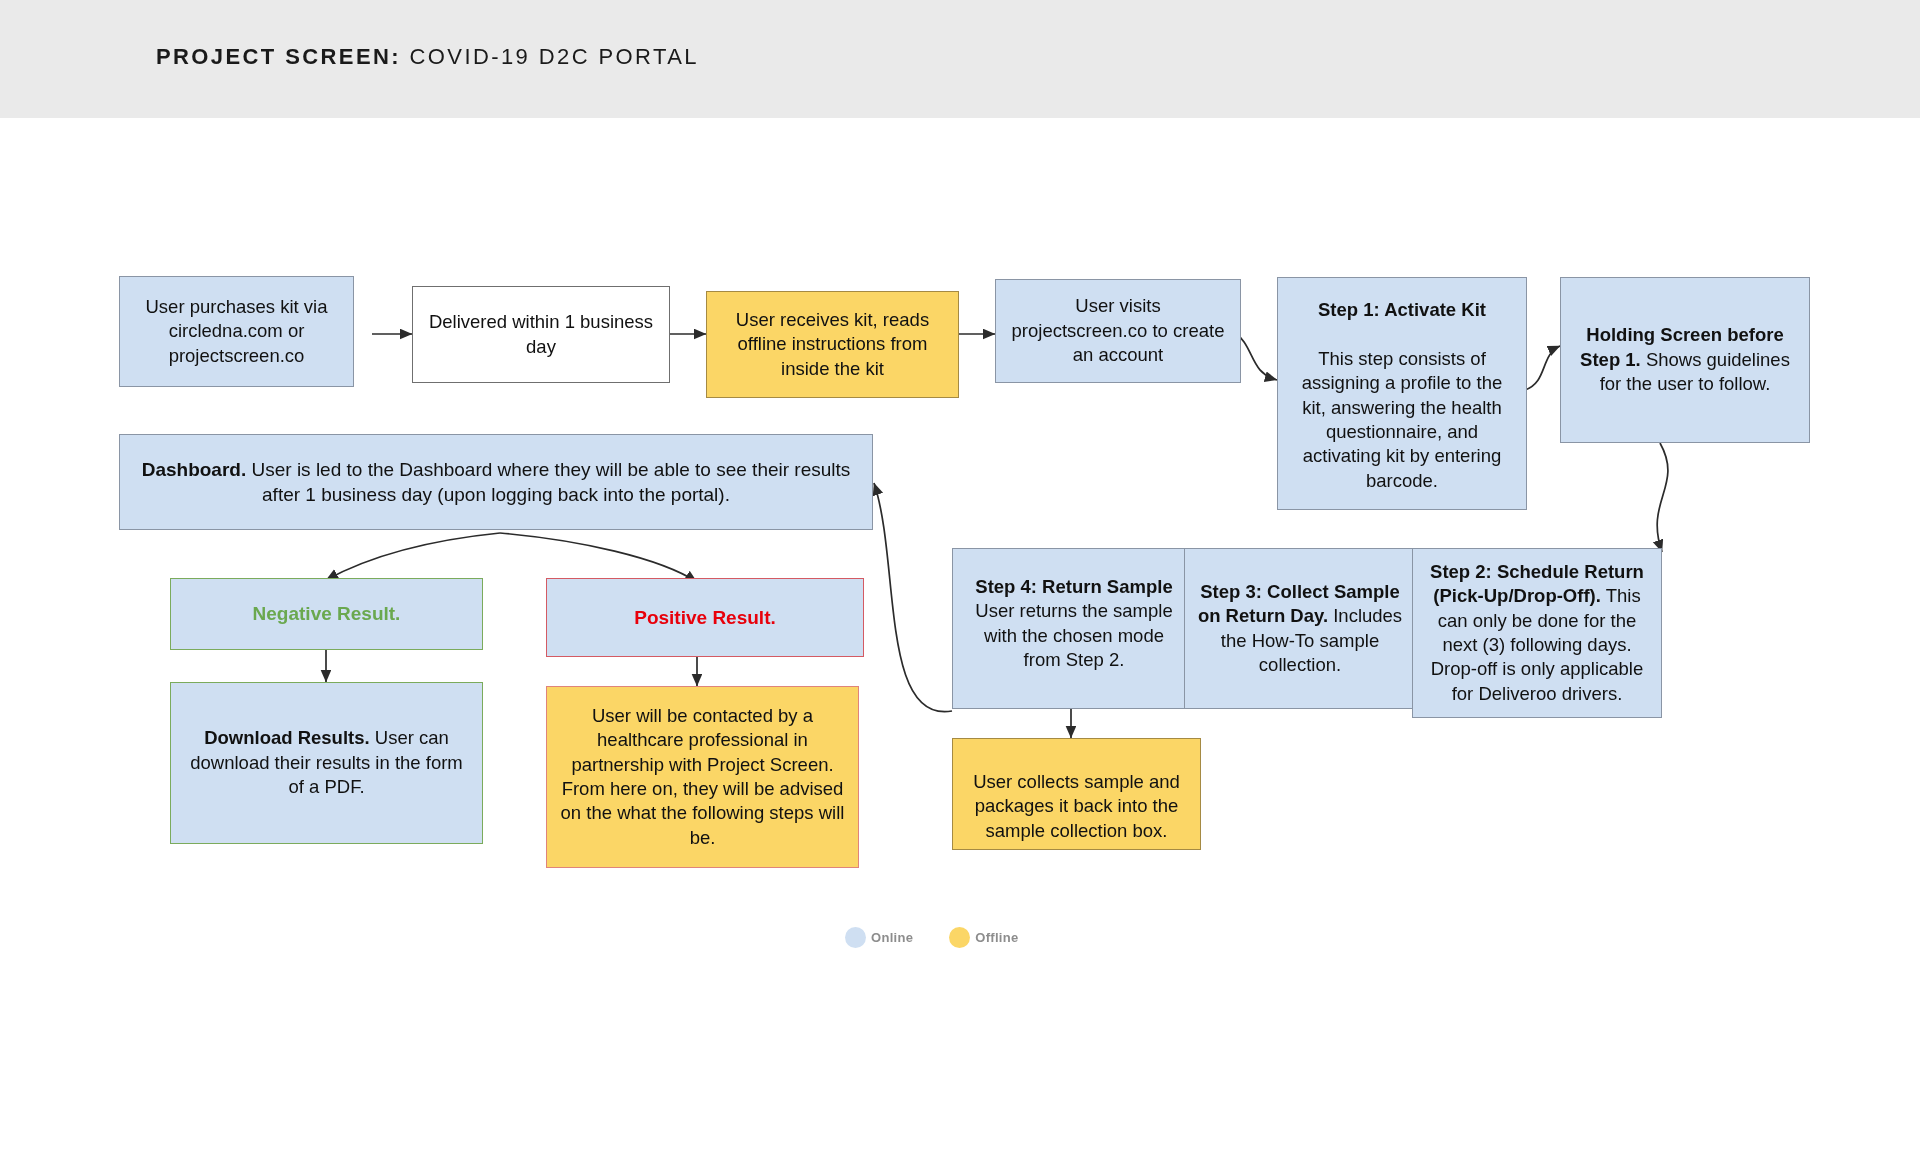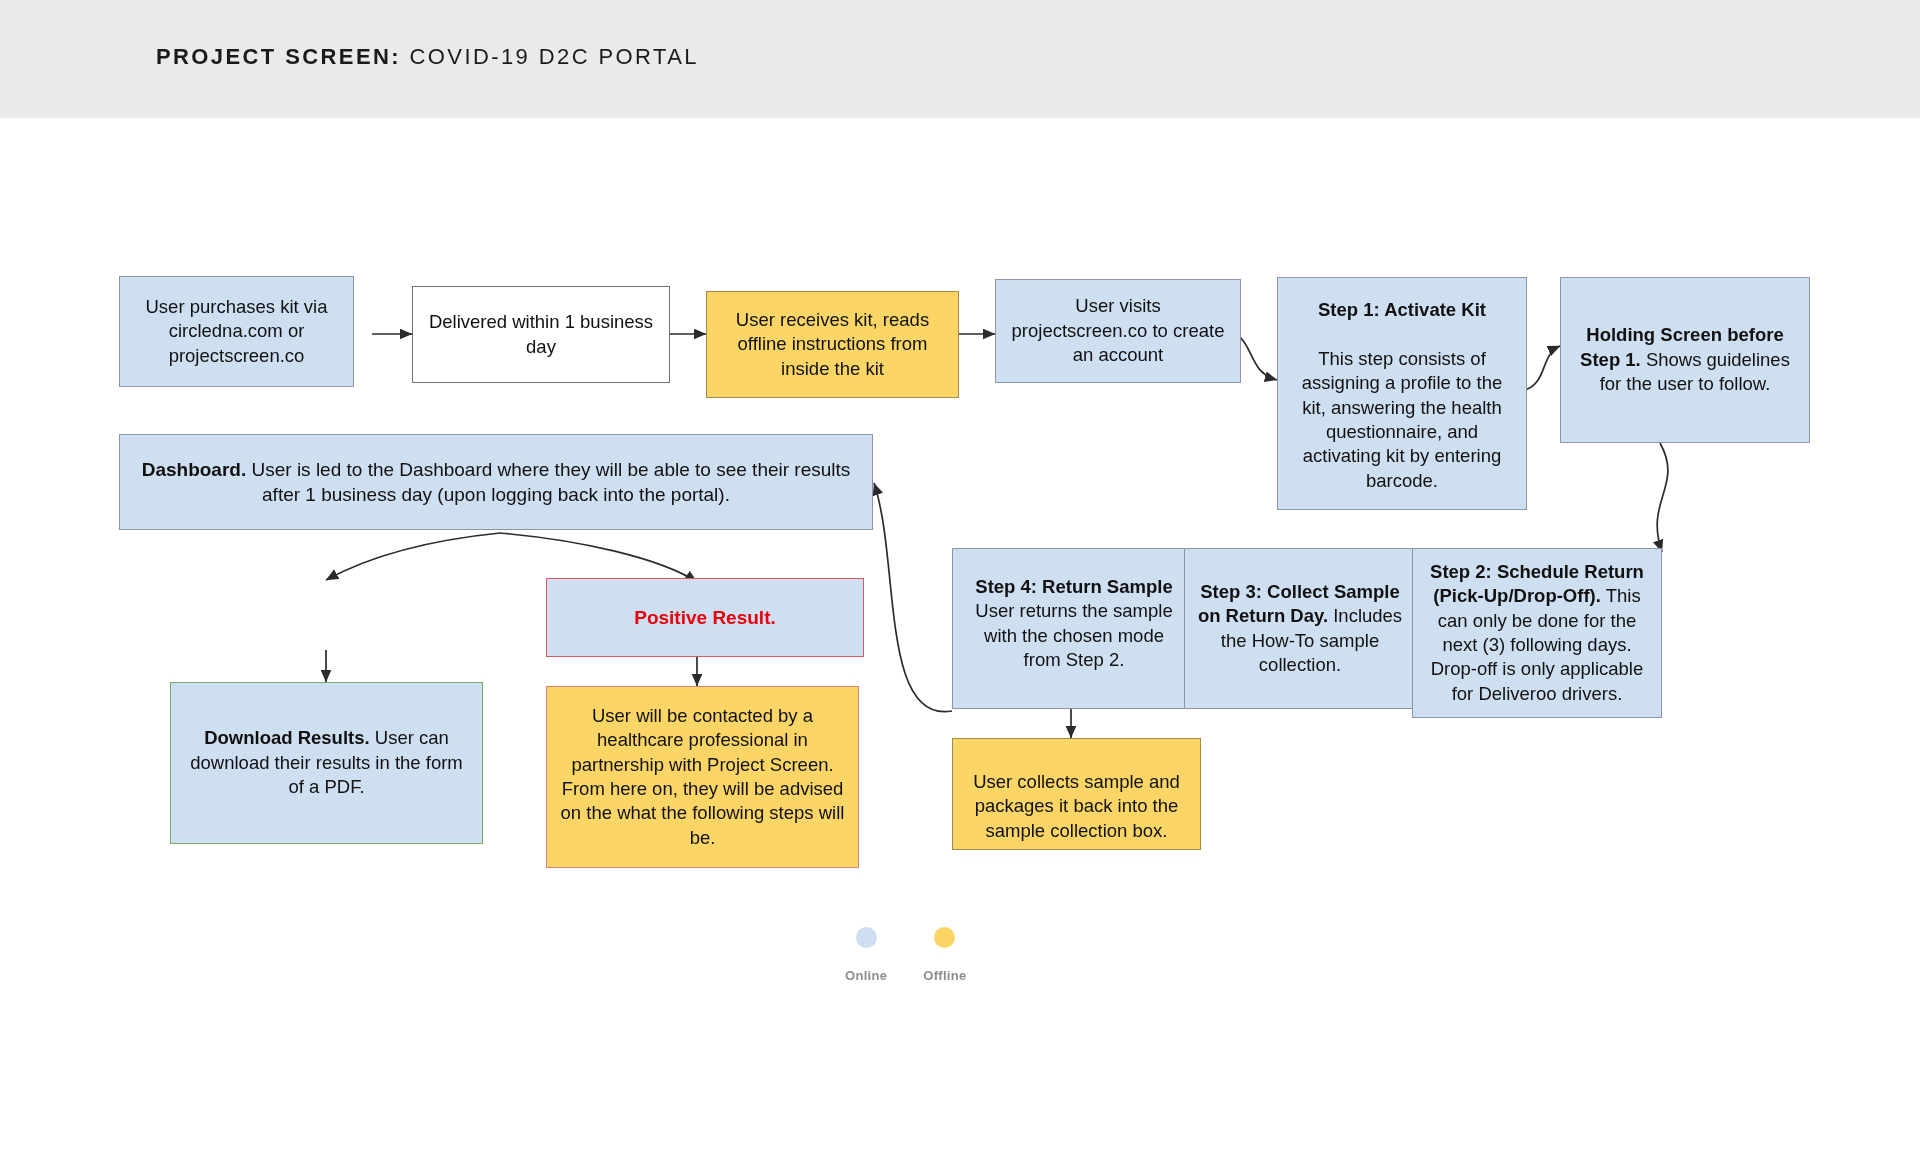--- a/index.html
+++ b/index.html
@@ -57,21 +57,21 @@
     pointer-events: none;
   }
 
   
   #legend {
     position: absolute; left: 845px; top: 927px;
     display: flex; align-items: center; gap: 10px;
     font-size: 13px; font-weight: bold; color: #8d8d8d;
     letter-spacing: .3px;
   }
-  .legend-item { display: flex; align-items: center; gap: 20px; flex-direction: column; }
+  .legend-item { display: flex; align-items: center; gap: 5px; }
   .legend-item + .legend-item { margin-left: 26px; }
   .swatch { width: 21px; height: 21px; border-radius: 50%; display: inline-block; }
   .sw-online  { background: #cfdff2; }
   .sw-offline { background: #fbd666; }
 </style>
 </head>
 <body>
 
 <div id="page">
 
@@ -147,20 +147,23 @@
       <b>Holding Screen before Step 1.</b><span> Shows guidelines for the user to follow.</span>
     </span>
   </div>
 
   <div class="node fill-blue" style="left:119px; top:434px; width:754px; height:96px; font-size:19px;">
     <span class="txt">
       <b>Dashboard.</b><span> User is led to the Dashboard where they will be able to see their results after 1 business day (upon logging back into the portal).</span>
     </span>
   </div>
 
+  <div class="node fill-blue border-green" style="left:170px; top:578px; width:313px; height:72px;">
+    <span class="txt t-green">Negative Result.</span>
+  </div>
 
   <div class="node fill-blue border-red" style="left:546px; top:578px; width:318px; height:79px;">
     <span class="txt t-red">Positive Result.</span>
   </div>
 
   <div class="node fill-blue border-green" style="left:170px; top:682px; width:313px; height:162px;">
     <span class="txt">
       <b>Download Results.</b><span> User can download their results in the form of a PDF.</span>
     </span>
   </div>

